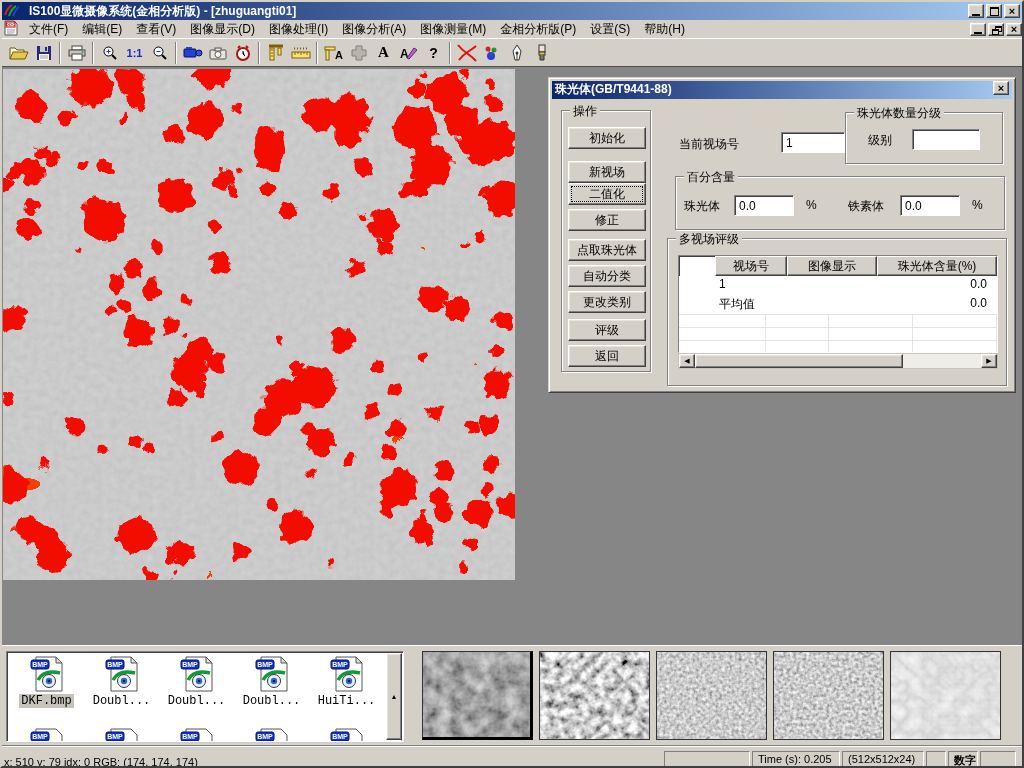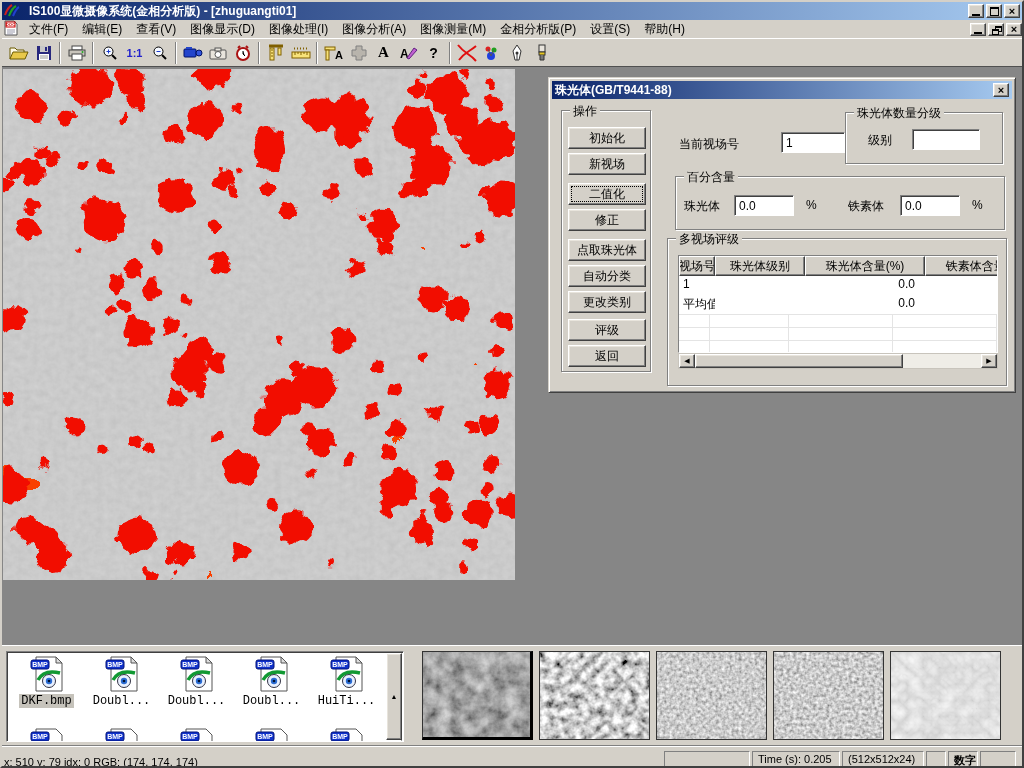--- a/index.html
+++ b/index.html
@@ -35,42 +35,42 @@
   .tsep { width:2px; height:22px; margin:0 3px; border-left:1px solid #808080; border-right:1px solid #fff; }
 
   
   .workspace { position:absolute; left:2px; top:66px; width:1020px; height:579px; background:#868686; border-top:1px solid #505050; }
   .micrograph { position:absolute; left:1px; top:2px; width:512px; height:511px; }
 
   
   .dialog { position:absolute; left:546px; top:10px; width:468px; height:316px; background:#d4d0c8;
     border:1px solid; border-color:#d4d0c8 #404040 #404040 #d4d0c8; box-shadow:inset 1px 1px 0 #fff, inset -1px -1px 0 #808080; }
   .dlg-title { position:absolute; left:3px; top:3px; right:3px; height:18px;
-    background:linear-gradient(90deg,#0a246a,#a6caf0); display:flex; align-items:center; padding:0 3px; }
+    background:linear-gradient(90deg,#0a246a,#a6caf0); display:flex; padding:0 3px; }
   .dlg-title .ttl { color:#fff; font-weight:bold; font-size:12px; flex:1; }
   .dlg-close { width:16px; height:14px; display:flex; align-items:center; justify-content:center; font-size:11px; font-weight:bold; }
   .grp { position:absolute; border:1px solid #808080; box-shadow:inset 1px 1px 0 #fff, 1px 1px 0 #fff; }
   .grp > .glabel { position:absolute; top:-8px; left:8px; background:#d4d0c8; padding:0 3px; font-size:12px; white-space:nowrap; }
   .btn { position:absolute; left:6px; width:78px; height:22px; font-size:12px; display:flex; align-items:center; justify-content:center; white-space:nowrap; overflow:hidden; }
   .btn.focused { outline:1px dotted #000; outline-offset:-4px; }
   .lbl { position:absolute; font-size:12px; white-space:nowrap; }
   input.tbx { position:absolute; height:21px; background:#fff; border:1px solid; border-color:#808080 #fff #fff #808080;
     box-shadow:inset 1px 1px 0 #404040; font-size:12px; padding:1px 4px; font-family:"Liberation Sans",sans-serif; }
 
   
   .vtable { position:absolute; left:10px; top:16px; width:320px; background:#fff; border:1px solid; border-color:#808080 #fff #fff #808080; box-shadow:inset 1px 1px 0 #404040; }
   .vt-head { display:flex; height:20px; overflow:hidden; }
   .vt-head .th { background:#d4d0c8; border:1px solid; border-color:#fff #404040 #404040 #fff; box-shadow:inset -1px -1px 0 #808080;
     font-size:12px; display:flex; align-items:center; justify-content:center; white-space:nowrap; overflow:hidden; flex:none; }
   .vt-body { background:#fff; overflow:hidden; }
   .vt-row { display:flex; height:19px; }
   .vt-row .td { flex:none; font-size:12px; padding:1px 4px; white-space:nowrap; overflow:hidden; }
   .vt-row .num { text-align:right; padding-right:10px; }
   .vt-empty { display:flex; height:13px; border-top:1px solid #e4e4e4; }
-  .c0{width:36px;} .c1{width:90px;} .c2{width:120px;} .c3{width:120px;}
+  .c0{width:72px;margin-left:36px;} .c1{width:90px;} .c2{width:120px;} .c3{width:120px;}
   .vt-empty .vc { border-right:1px solid #e4e4e4; height:100%; }
 
   
   .hscroll { position:absolute; left:10px; height:16px; display:flex; background:#efede7; border:1px solid #c8c4bc; }
   .sbtn { width:16px; height:100%; display:flex; align-items:center; justify-content:center; font-size:7px; color:#000; flex:none; }
   .hthumb { width:200px; height:100%; flex:none; }
   .vscroll { position:absolute; right:1px; top:1px; bottom:1px; width:16px; background:#efede7; display:flex; flex-direction:column; }
   .vthumb { height:26px; width:100%; flex:none; }
   .vfill { flex:1; }
 
@@ -481,21 +481,21 @@
     <div class="dlg-title">
       <span class="ttl">珠光体(GB/T9441-88)</span>
       <div class="dlg-close bo">
           <span>×</span>
         </div>
     </div>
 
     <div class="grp" style="left:12px;top:32px;width:90px;height:262px;">
       <span class="glabel">操作</span>
       <div class="btn bo" style="top:16px;">初始化</div>
-      <div class="btn bo" style="top:42px;">新视场</div>
+      <div class="btn bo" style="top:50px;">新视场</div>
       <div class="btn bo focused" style="top:72px;">二值化</div>
       <div class="btn bo" style="top:98px;">修正</div>
       <div class="btn bo" style="top:128px;">点取珠光体</div>
       <div class="btn bo" style="top:154px;">自动分类</div>
       <div class="btn bo" style="top:180px;">更改类别</div>
       <div class="btn bo" style="top:208px;">评级</div>
       <div class="btn bo" style="top:234px;">返回</div>
     </div>
 
     <span class="lbl" style="left:130px;top:58px;">当前视场号</span>
@@ -515,21 +515,21 @@
       <span class="lbl" style="left:172px;top:21px;">铁素体</span>
       <input class="tbx" readonly="" style="left: 224px; top: 18px; width: 60px;" value="0.0">
       <span class="lbl" style="left:296px;top:21px;">%</span>
     </div>
 
     <div class="grp" style="left:118px;top:160px;width:340px;height:148px;">
       <span class="glabel">多视场评级</span>
       <div class="vtable">
         <div class="vt-head">
           <div class="th c0">视场号</div>
-          <div class="th c1">珠光体级别</div>
+          <div class="th c1">图像显示</div>
           <div class="th c2">珠光体含量(%)</div>
           <div class="th c3">铁素体含量(%)</div>
         </div>
         <div class="vt-body" style="height:76px;">
           <div class="vt-row">
             <div class="td c0">1</div>
             <div class="td c1"></div>
             <div class="td c2 num">0.0</div>
             <div class="td c3"></div>
           </div>

